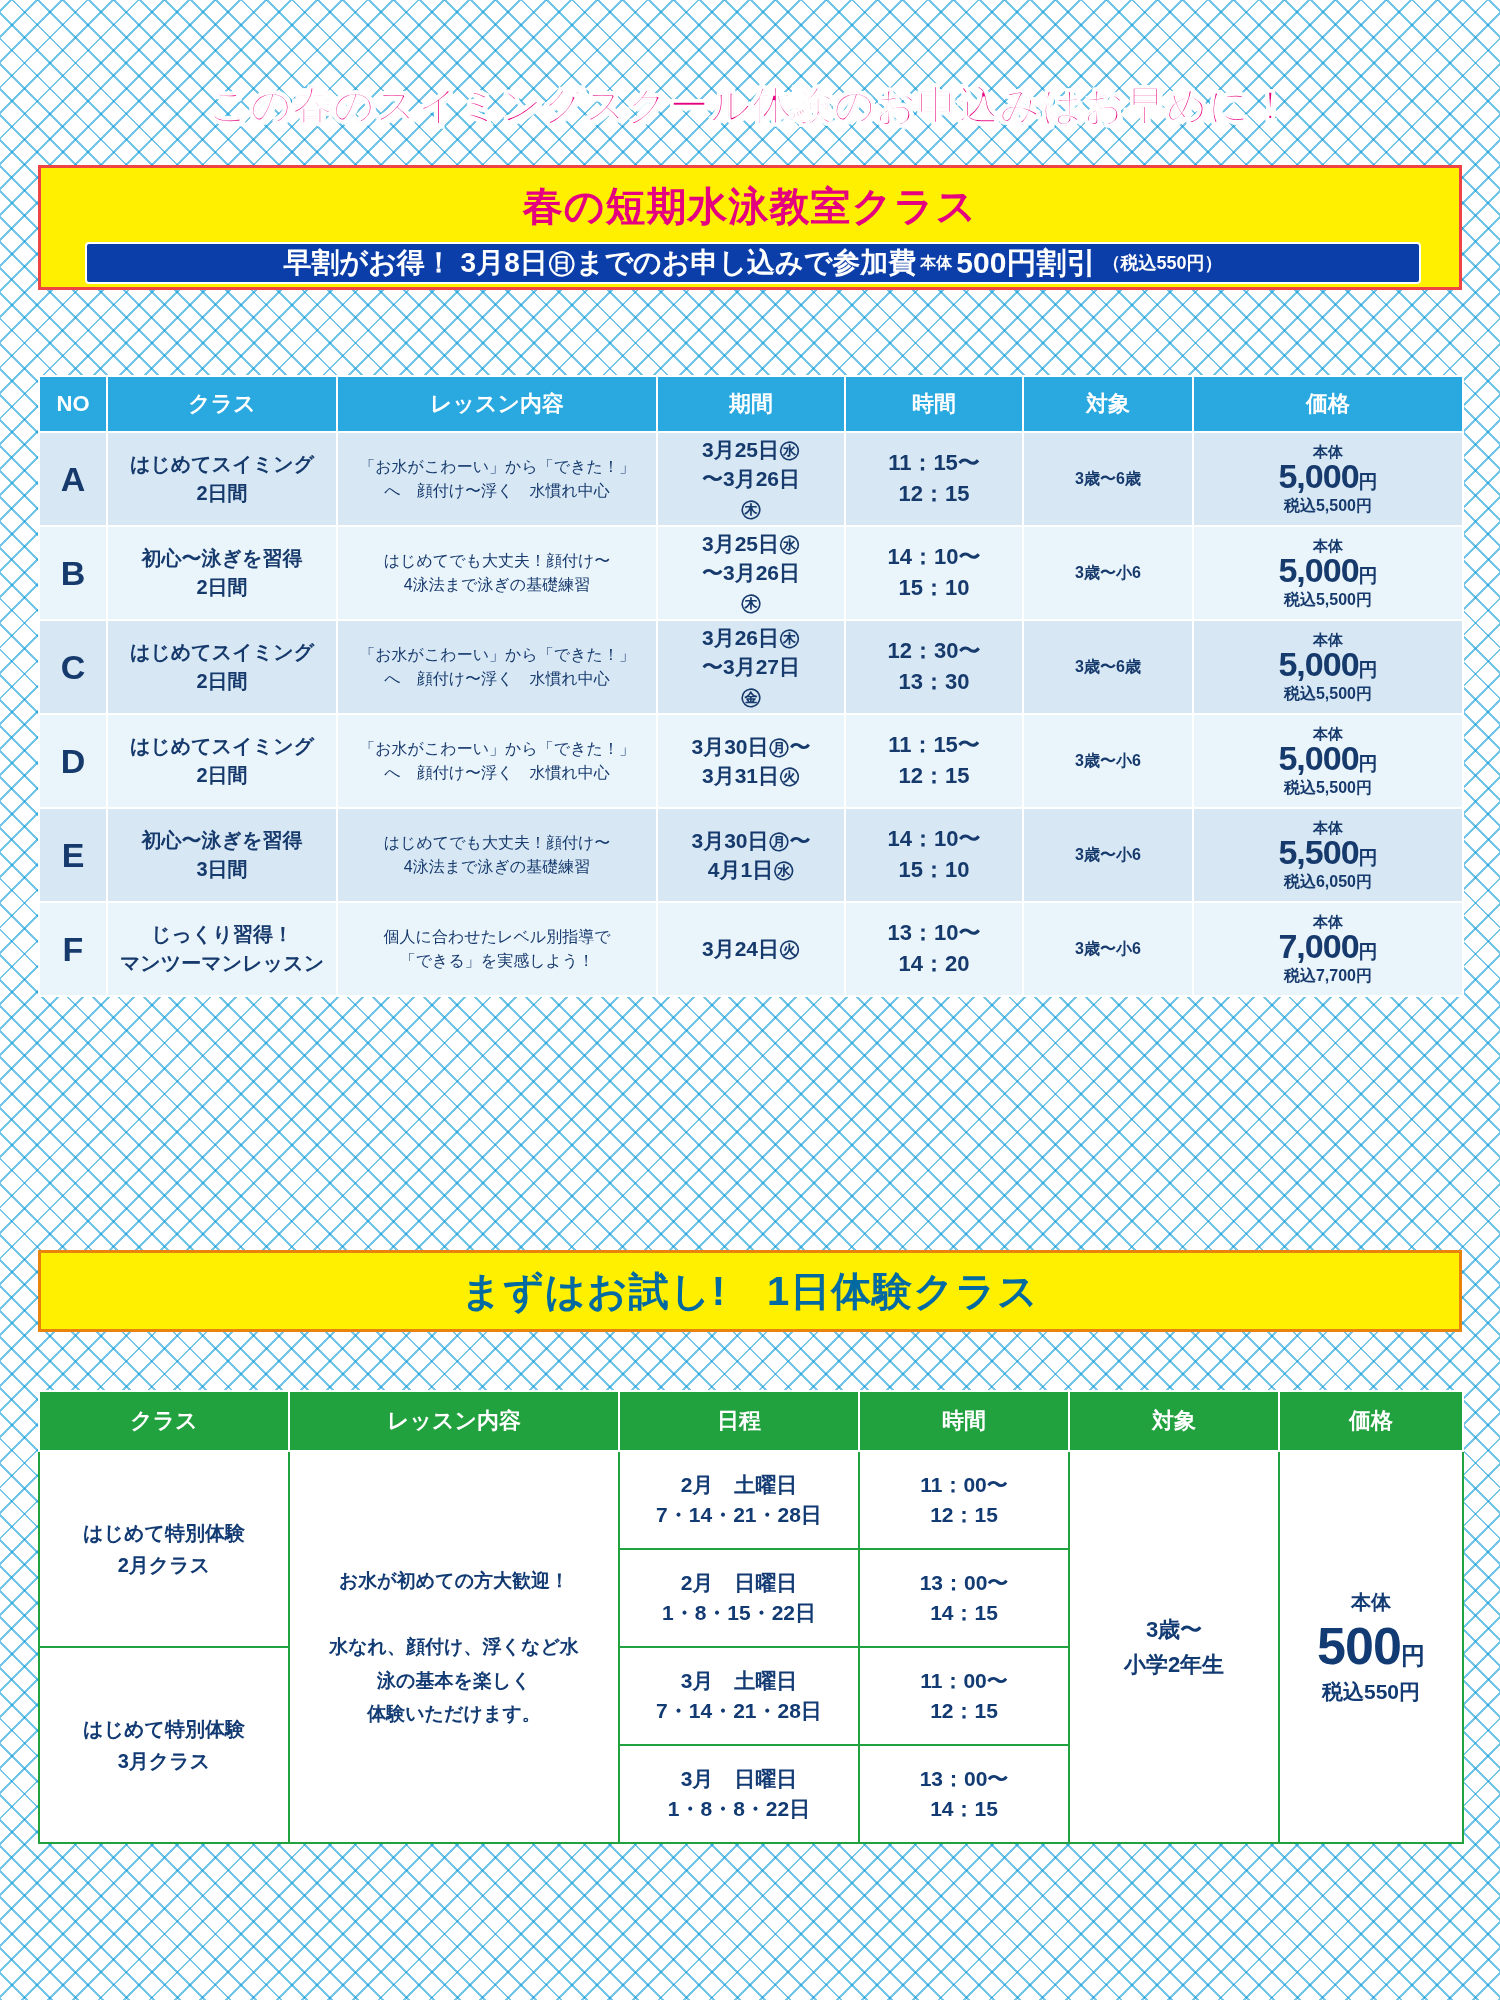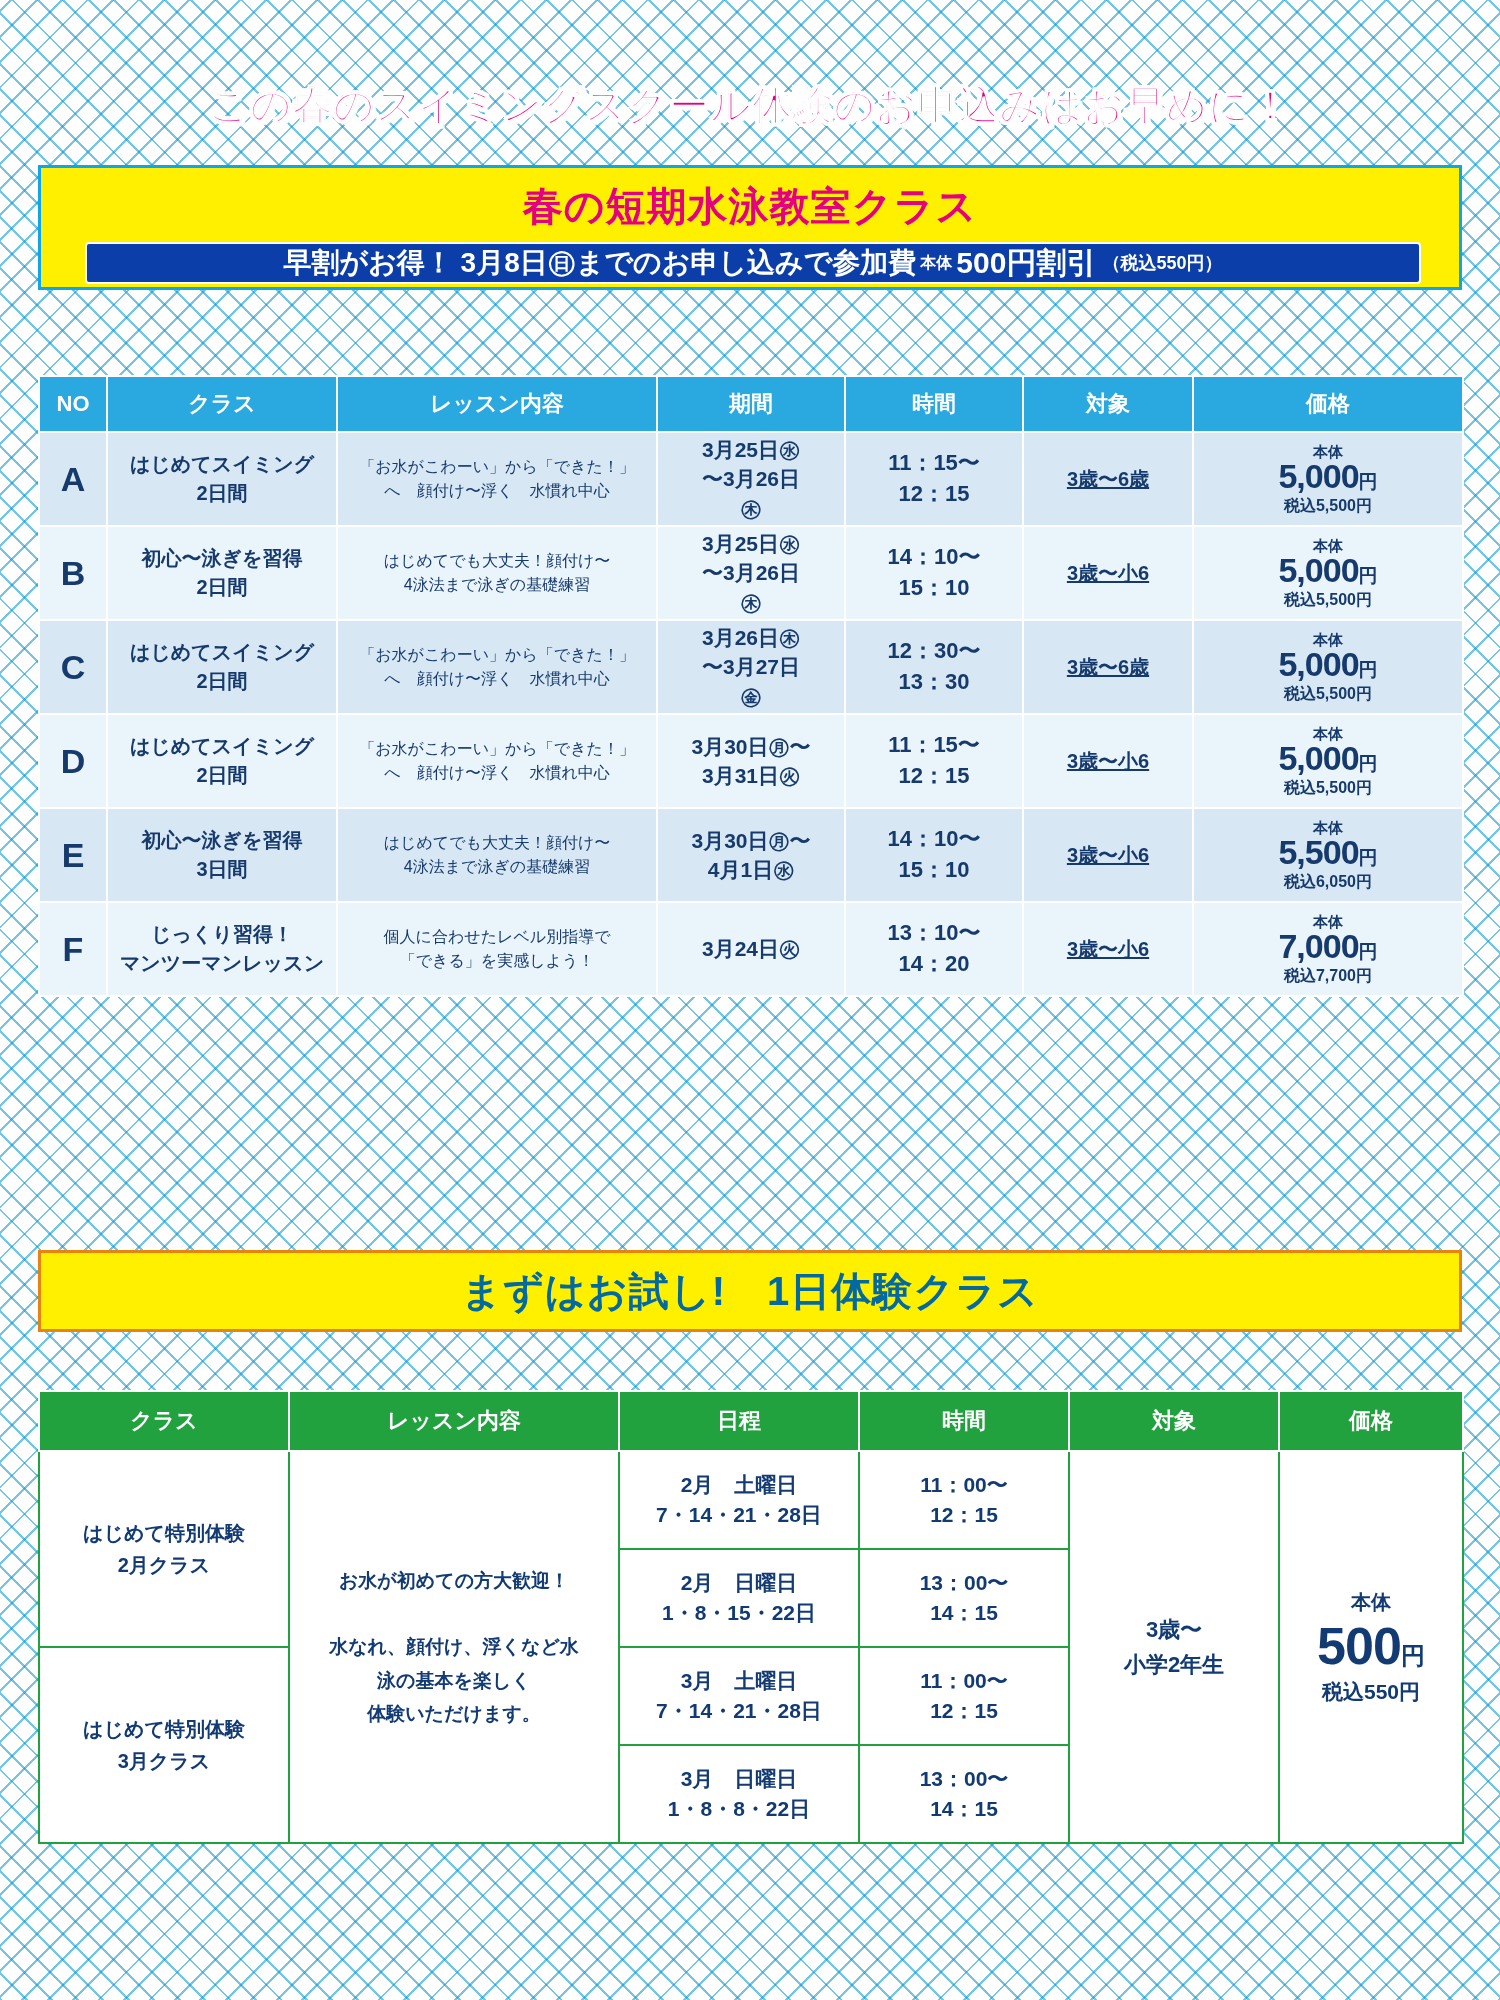--- a/index.html
+++ b/index.html
@@ -29,21 +29,21 @@
     text-shadow:
       2px 0 #fff,-2px 0 #fff,0 2px #fff,0 -2px #fff,
       2px 2px #fff,-2px -2px #fff,2px -2px #fff,-2px 2px #fff,
       4px 4px 0 rgba(255,255,255,.9);
     white-space:nowrap;
   }
 
   
   .banner{
     position:absolute;left:38px;top:165px;width:1424px;height:125px;
-    background:#fff000;border:3px solid #0ea5e9;box-sizing:border-box;
+    background:#fff000;border:3px solid #ef4444;box-sizing:border-box;
   }
   .banner-title{
     text-align:center;font-size:40px;font-weight:bold;color:#e5007f;
     margin-top:11px;letter-spacing:1px;white-space:nowrap;
   }
   .banner-sub{
     position:absolute;left:44px;top:74px;width:1336px;height:42px;
     background:#0b3ea8;border:2px solid #ffffff;border-radius:4px;
     box-sizing:border-box;color:#ffffff;font-weight:bold;
     display:flex;align-items:center;justify-content:center;white-space:nowrap;
@@ -64,21 +64,21 @@
     border:2px solid #ffffff;text-align:center;vertical-align:middle;
     color:#173a6d;
   }
   .t1 tr.r-odd td{background:#d7e8f4;}
   .t1 tr.r-even td{background:#eaf4fb;}
   .c-no{font-size:34px;font-weight:bold;color:#15417e;}
   .c-class{font-size:20px;font-weight:bold;line-height:1.45;color:#123a73;}
   .c-lesson{font-size:16px;line-height:1.5;text-align:left;padding:6px 14px;color:#1b1b1b;}
   .c-term{font-size:21px;font-weight:bold;line-height:1.4;color:#123a73;}
   .c-time{font-size:22px;font-weight:bold;line-height:1.4;color:#123a73;}
-  .c-target{font-size:20px;font-weight:bold;color:#123a73;text-decoration:underline;}
+  .c-target{font-size:16px;font-weight:bold;color:#123a73;}
   .c-price{line-height:1.1;color:#123a73;}
   .c-price .lbl{font-size:15px;font-weight:bold;display:block;margin-bottom:-2px;}
   .c-price .big{font-size:34px;font-weight:bold;letter-spacing:-1px;}
   .c-price .yen{font-size:19px;font-weight:bold;}
   .c-price .tax{font-size:16px;font-weight:bold;display:block;margin-top:1px;}
 
   
   .banner2{
     position:absolute;left:38px;top:1250px;width:1424px;height:82px;
     background:#fff000;border:3px solid #e8830d;box-sizing:border-box;

